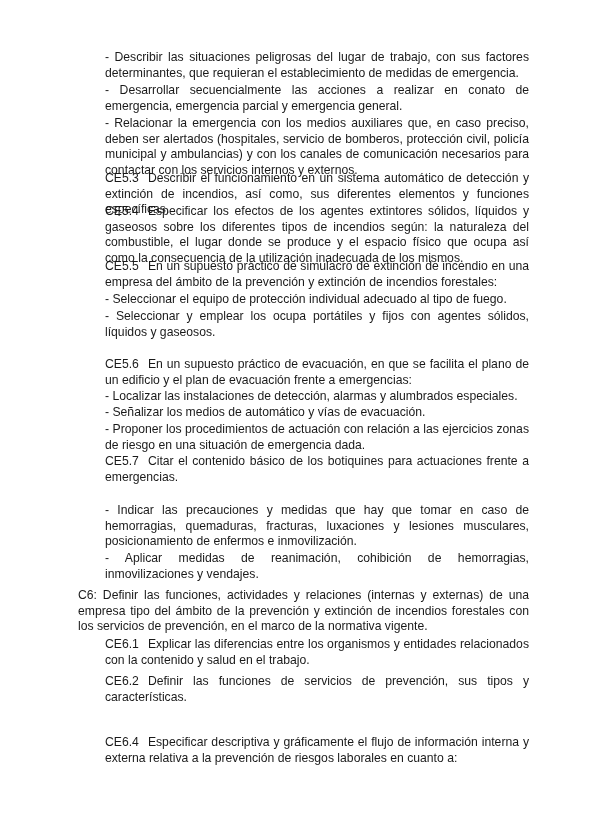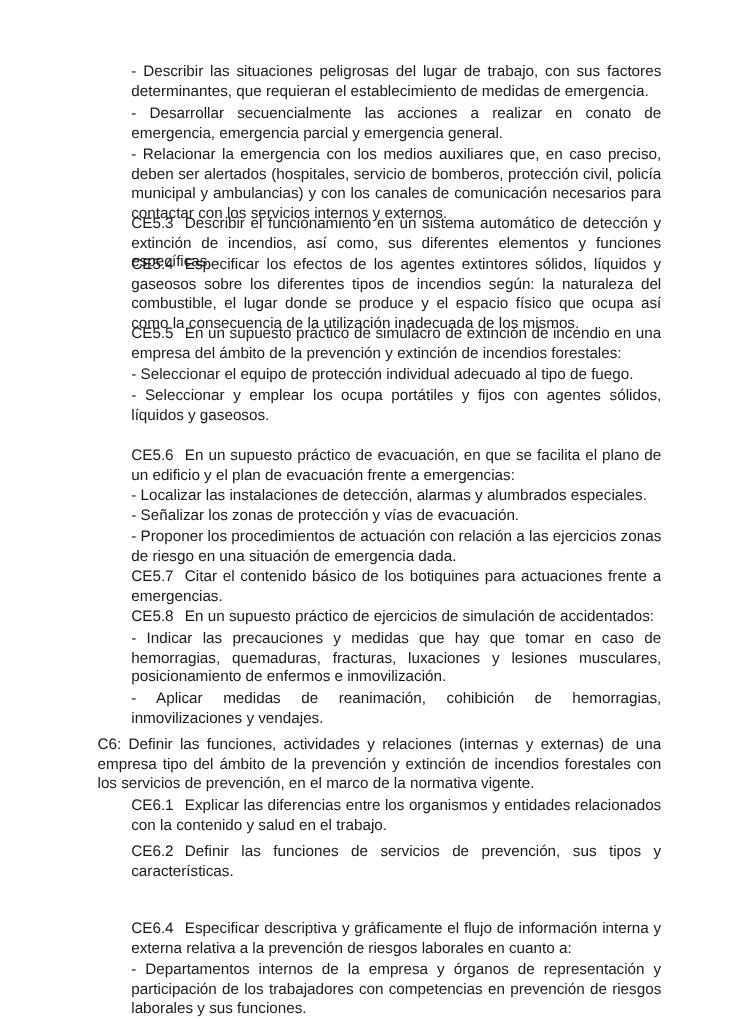--- a/index.html
+++ b/index.html
@@ -23,26 +23,24 @@
   <p class="block ind lastline-left" style="top:20px">- Describir las situaciones peligrosas del lugar de trabajo, con sus factores determinantes, que requieran el establecimiento de medidas de emergencia.</p>
   <p class="block ind lastline-left" style="top:53px">- Desarrollar secuencialmente las acciones a realizar en conato de emergencia, emergencia parcial y emergencia general.</p>
   <p class="block ind lastline-left" style="top:86px">- Relacionar la emergencia con los medios auxiliares que, en caso preciso, deben ser alertados (hospitales, servicio de bomberos, protección civil, policía municipal y ambulancias) y con los canales de comunicación necesarios para contactar con los servicios internos y externos.</p>
   <p class="block ind lastline-left" style="top:141px"><span class="code">CE5.3</span><span>Describir el funcionamiento en un sistema automático de detección y extinción de incendios, así como, sus diferentes elementos y funciones específicas.</span></p>
   <p class="block ind lastline-left" style="top:174px"><span class="code">CE5.4</span><span>Especificar los efectos de los agentes extintores sólidos, líquidos y gaseosos sobre los diferentes tipos de incendios según: la naturaleza del combustible, el lugar donde se produce y el espacio físico que ocupa así como la consecuencia de la utilización inadecuada de los mismos.</span></p>
   <p class="block ind lastline-left" style="top:229px"><span class="code">CE5.5</span><span>En un supuesto práctico de simulacro de extinción de incendio en una empresa del ámbito de la prevención y extinción de incendios forestales:</span></p>
   <p class="block ind lastline-left" style="top:262px">- Seleccionar el equipo de protección individual adecuado al tipo de fuego.</p>
   <p class="block ind lastline-left" style="top:279px">- Seleccionar y emplear los ocupa portátiles y fijos con agentes sólidos, líquidos y gaseosos.</p>
   <p class="block ind lastline-left" style="top:327px"><span class="code">CE5.6</span><span>En un supuesto práctico de evacuación, en que se facilita el plano de un edificio y el plan de evacuación frente a emergencias:</span></p>
   <p class="block ind lastline-left" style="top:359px">- Localizar las instalaciones de detección, alarmas y alumbrados especiales.</p>
-  <p class="block ind lastline-left" style="top:375px">- Señalizar los zonas de protección y vías de evacuación.</p>
+  <p class="block ind lastline-left" style="top:375px">- Señalizar los medios de automático y vías de evacuación.</p>
   <p class="block ind lastline-left" style="top:392px">- Proponer los procedimientos de actuación con relación a las ejercicios zonas de riesgo en una situación de emergencia dada.</p>
   <p class="block ind lastline-left" style="top:424px"><span class="code">CE5.7</span><span>Citar el contenido básico de los botiquines para actuaciones frente a emergencias.</span></p>
-  <p class="block ind lastline-left" style="top:456px"><span class="code">CE5.8</span><span>En un supuesto práctico de ejercicios de simulación de accidentados:</span></p>
   <p class="block ind lastline-left" style="top:473px">- Indicar las precauciones y medidas que hay que tomar en caso de hemorragias, quemaduras, fracturas, luxaciones y lesiones musculares, posicionamiento de enfermos e inmovilización.</p>
   <p class="block ind lastline-left" style="top:521px">- Aplicar medidas de reanimación, cohibición de hemorragias, inmovilizaciones y vendajes.</p>
 
   <p class="block c6 lastline-left" style="top:558px">C6: Definir las funciones, actividades y relaciones (internas y externas) de una empresa tipo del ámbito de la prevención y extinción de incendios forestales con los servicios de prevención, en el marco de la normativa vigente.</p>
 
   <p class="block ind lastline-left" style="top:607px"><span class="code">CE6.1</span><span>Explicar las diferencias entre los organismos y entidades relacionados con la contenido y salud en el trabajo.</span></p>
   <p class="block ind lastline-left" style="top:644px"><span class="code">CE6.2</span><span>Definir las funciones de servicios de prevención, sus tipos y características.</span></p>
   <p class="block ind lastline-left" style="top:705px"><span class="code">CE6.4</span><span>Especificar descriptiva y gráficamente el flujo de información interna y externa relativa a la prevención de riesgos laborales en cuanto a:</span></p>
-  <p class="block ind lastline-left" style="top:738px">- Departamentos internos de la empresa y órganos de representación y participación de los trabajadores con competencias en prevención de riesgos laborales y sus funciones.</p>
 </div>
 
 </body></html>

